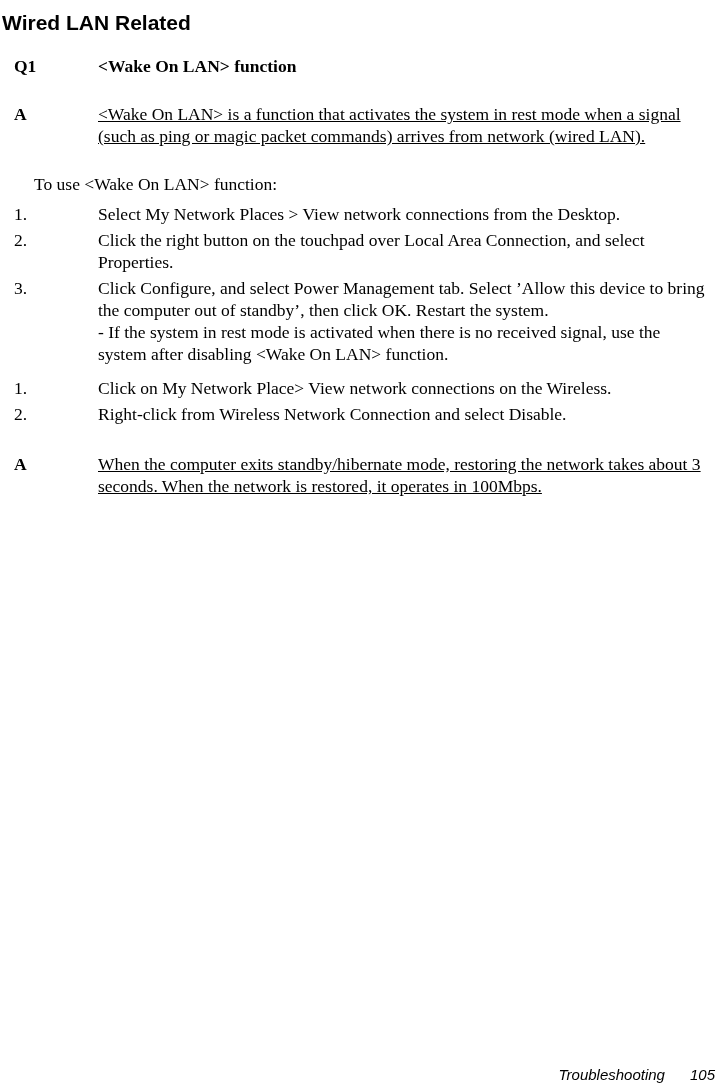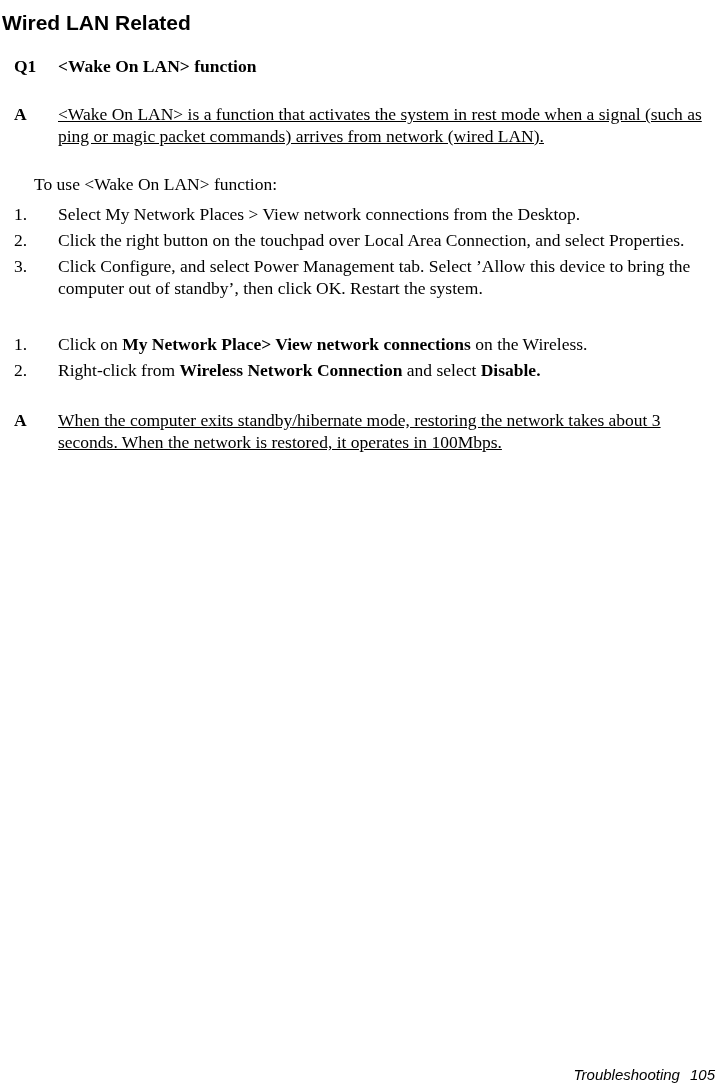--- a/index.html
+++ b/index.html
@@ -56,20 +56,21 @@
     line-height: 22px;
   }
   .marker {
     flex: 0 0 44px;
     width: 44px;
     text-align: left;
   }
   .body-col {
     flex: 1 1 auto;
     min-width: 0;
+    margin-left: 40px;
   }
 
   .q-row .marker,
   .q-row .body-col {
     font-weight: bold;
   }
   .a-row .marker {
     font-weight: bold;
   }
   .a-row .body-col {
@@ -83,42 +84,42 @@
     font-weight: normal;
   }
 
   .plain-row {
     padding-left: 34px;
     padding-right: 13px;
     font-size: 17.5px;
     line-height: 22px;
   }
 
-  b.inline-bold { font-weight: bold; }
+  b.inline-bold { font-weight: normal; }
   .gap-after-q1{ height: 26px; }
   .gap-after-a1{ height: 26px; }
   .gap-after-intro { height: 4px; }
   .gap-list-sep{ height: 8px; }
   .gap-before-q2 { height: 26px; }
   .gap-after-q2 { height: 2px; }
 
   .list-item { margin-top: 4px; }
 
   
   .footer {
     position: absolute;
     right: 13px;
     bottom: 6px;
     font-family: "Liberation Sans", "DejaVu Sans", sans-serif;
     font-style: italic;
     font-size: 15px;
     line-height: 19px;
     white-space: nowrap;
   }
-  .footer .f-label { margin-right: 10px; }
+  .footer .f-label { margin-right: 25px; }
 </style>
 </head>
 <body>
 
 <div class="page">
 
   <h1 class="section-title">Wired LAN Related</h1>
 
   <div class="content">
 
@@ -147,21 +148,21 @@
 
     <div class="row num-row list-item">
       <span class="marker">2.</span>
       <span class="body-col">Click the right button on the touchpad over Local Area Connection, and select Properties.</span>
     </div>
 
     <div class="row num-row list-item">
       <span class="marker">3.</span>
       <span class="body-col">
         <span>Click Configure, and select Power Management tab. Select ’Allow this device to bring the computer out of standby’, then click OK. Restart the system.</span><br>
-        <br>
+        <span>- If the system in rest mode is activated when there is no received signal, use the system after disabling &lt;Wake On LAN&gt; function.</span><br>
       </span>
     </div>
 
     <div class="gap-list-sep"></div>
 
     <div class="row num-row list-item">
       <span class="marker">1.</span>
       <span class="body-col"><span>Click on </span><b class="inline-bold">My Network Place&gt; View network connections</b><span> on the Wireless.</span></span>
     </div>
 

